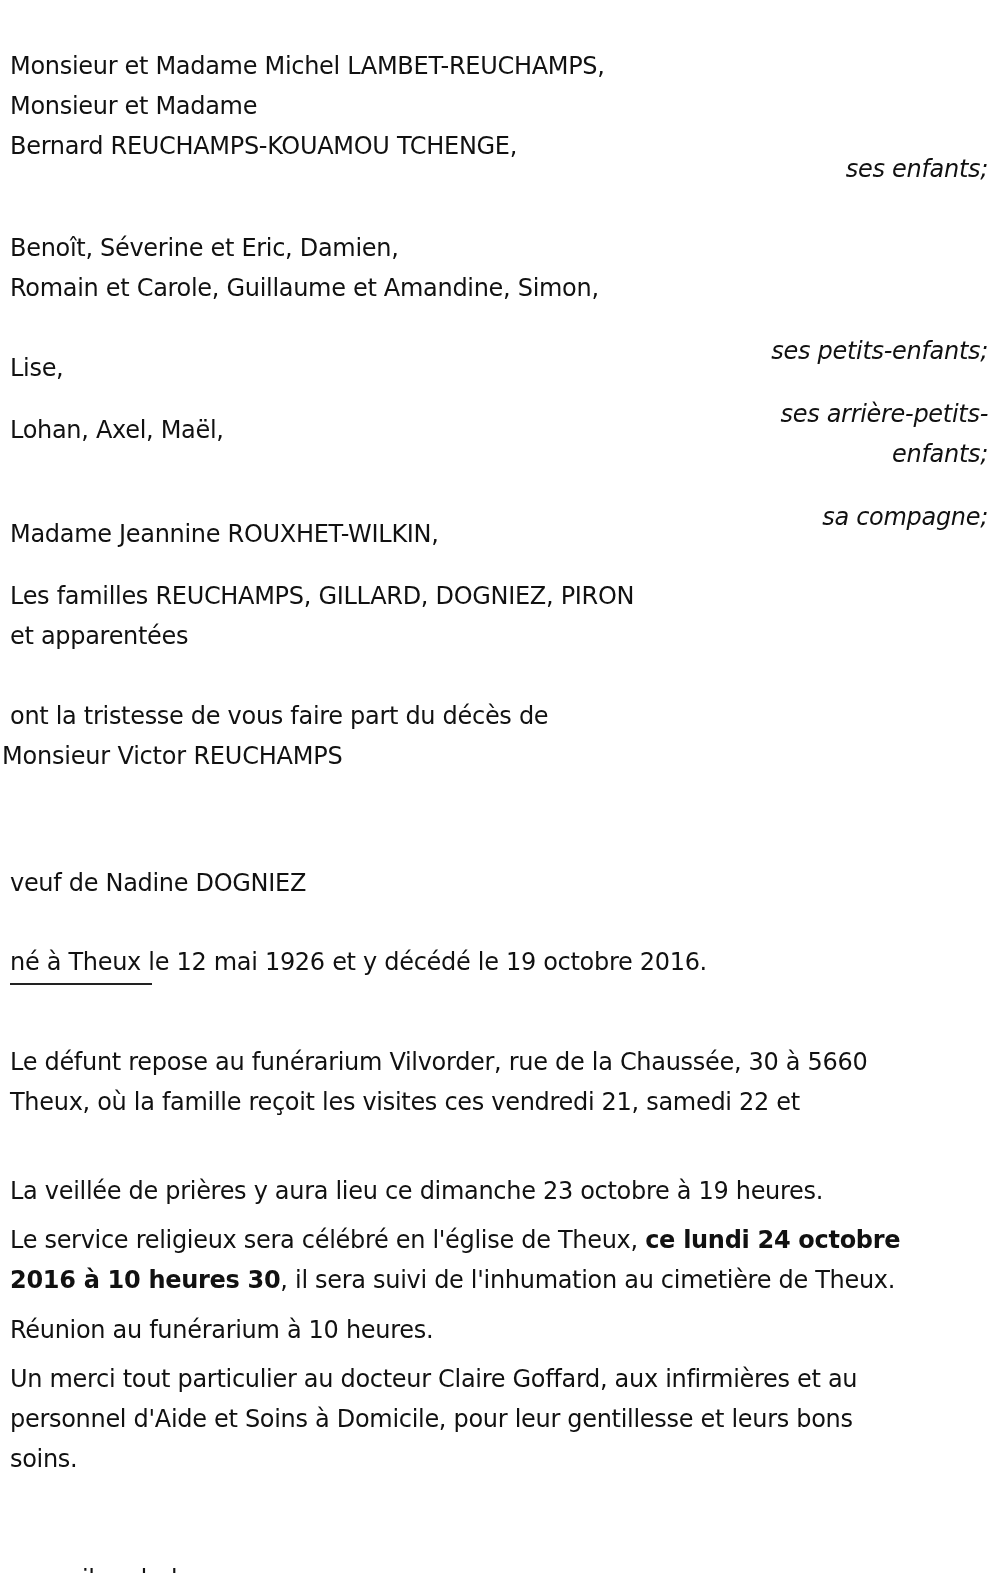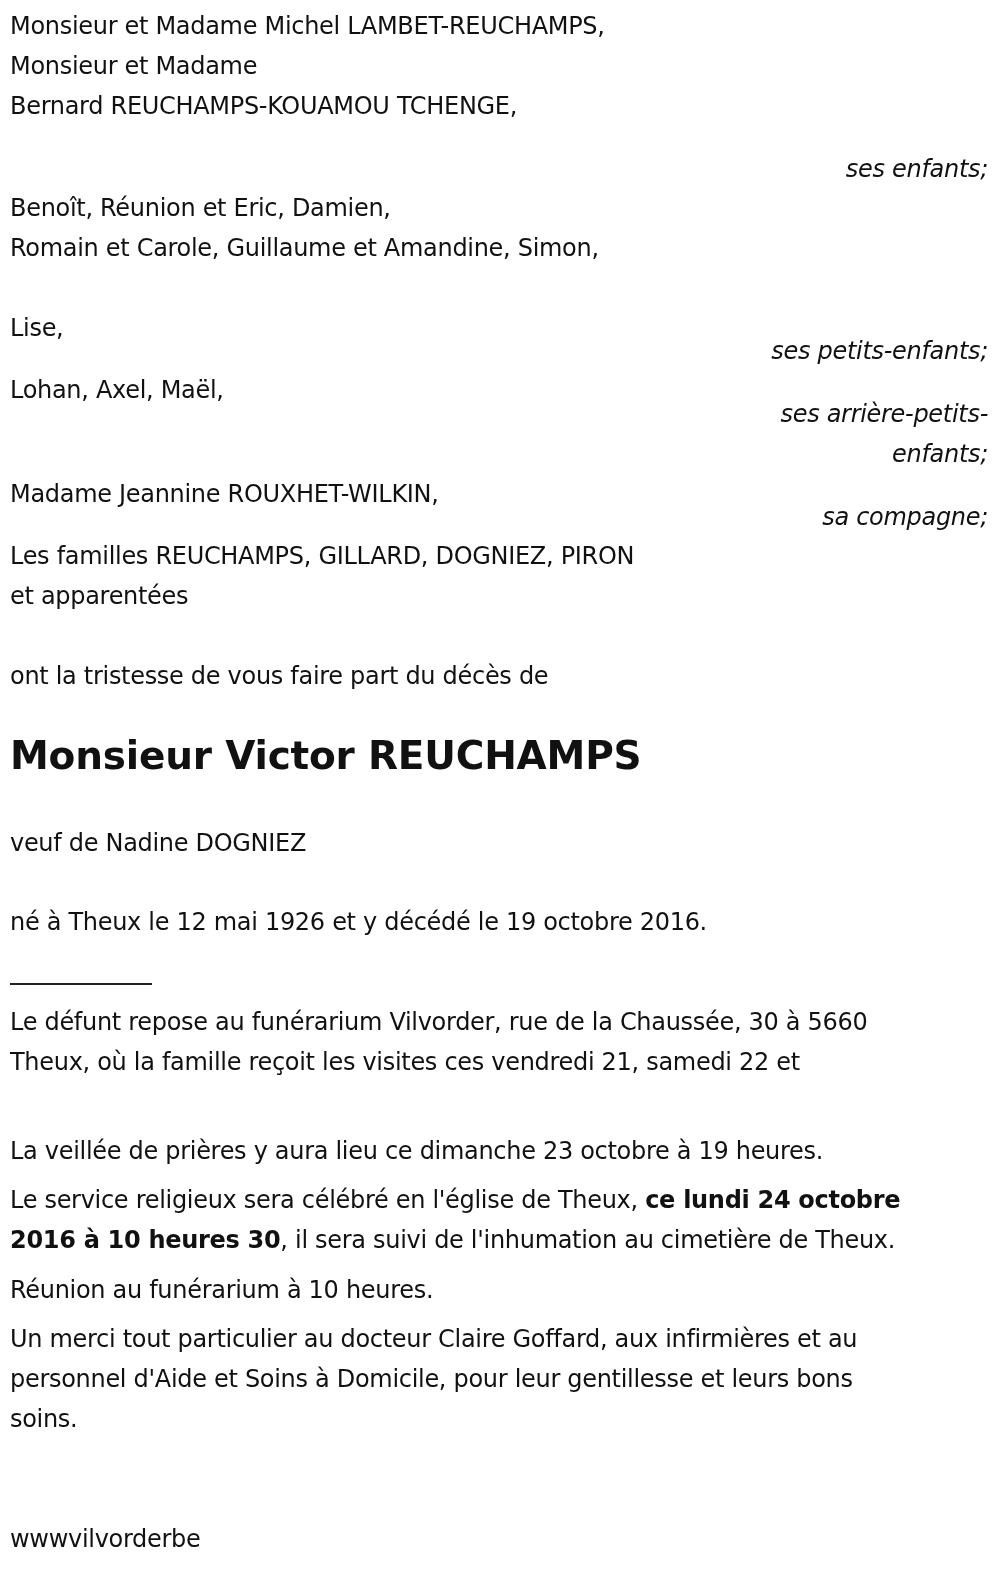--- a/index.html
+++ b/index.html
@@ -4,37 +4,37 @@
 <style>
   html, body { margin: 0; padding: 0; background: #ffffff; }
   body {
     width: 1000px; height: 1573px; overflow: hidden;
     font-family: "DejaVu Sans", "Liberation Sans", sans-serif;
     color: #111111;
     font-size: 24px;
     letter-spacing: -0.3px;
   }
   .page { position: relative; width: 1000px; height: 1573px; }
-  .ln { position: absolute; left: 10px; white-space: nowrap; line-height: 40px; height: 40px; }
+  .ln { position: absolute; left: 10px; white-space: nowrap; line-height: 40px; height: 40px; margin-top: 40px; }
   .rt { position: absolute; right: 12px; white-space: nowrap; font-style: italic; line-height: 40px; height: 40px; text-align: left; }
-  .title { position: absolute; left: 10px; font-weight: bold; font-size: 39px; line-height: 50px; white-space: nowrap; letter-spacing: -0.2px; }
+  .title { position: absolute; left: 2px; font-weight: normal; font-size: 24px; line-height: 50px; white-space: nowrap; letter-spacing: -0.2px; }
   .sep { position: absolute; left: 10px; top: 983px; width: 142px; height: 0; border-top: 2px solid #222; }
   b { font-weight: bold; }
 </style>
 </head>
 <body>
 
 <div class="page">
 
   <div class="ln" style="top:6px">Monsieur et Madame Michel LAMBET-REUCHAMPS,</div>
   <div class="ln" style="top:46px">Monsieur et Madame</div>
   <div class="ln" style="top:86px">Bernard REUCHAMPS-KOUAMOU TCHENGE,</div>
   <div class="rt" style="top:149px">ses enfants;</div>
 
-  <div class="ln" style="top:188px">Benoît, Réunion et Eric, Damien,</div>
+  <div class="ln" style="top:188px">Benoît, Séverine et Eric, Damien,</div>
   <div class="ln" style="top:228px">Romain et Carole, Guillaume et Amandine, Simon,</div>
   <div class="ln" style="top:308px">Lise,</div>
   <div class="rt" style="top:331px">ses petits-enfants;</div>
 
   <div class="ln" style="top:370px">Lohan, Axel, Maël,</div>
   <div class="rt" style="top:394px">ses arrière-petits-</div>
   <div class="rt" style="top:434px">enfants;</div>
 
   <div class="ln" style="top:474px">Madame Jeannine ROUXHET-WILKIN,</div>
   <div class="rt" style="top:497px">sa compagne;</div>

